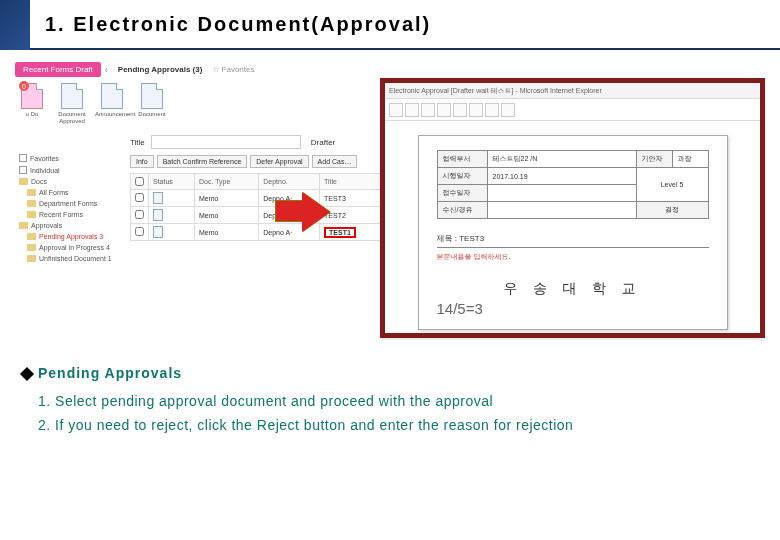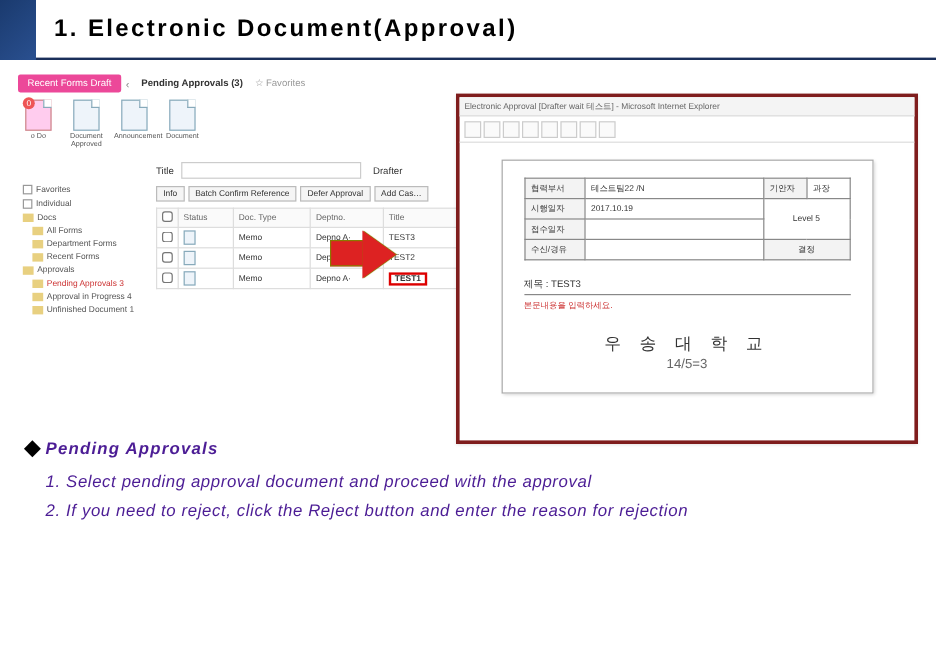--- a/index.html
+++ b/index.html
@@ -41,34 +41,34 @@
   .hl { border: 2px solid #d00; padding: 0 3px; font-weight: bold; }
   
   .sidebar { position: absolute; left: 0; top: 90px; width: 110px; font-size: 7px; color: #555; }
   .sidebar .item { padding: 2px 4px; display: flex; align-items: center; gap: 3px; }
   .folder-ic { width: 9px; height: 7px; background: #e8d080; display: inline-block; }
   .box-ic { width: 8px; height: 8px; border: 1px solid #999; display: inline-block; }
   .red-txt { color: #c33; }
   .arrow-body { position: absolute; top: 200px; left: 275px; width: 28px; height: 22px; background: #d22; border: 1px solid #8a7a00; }
   .arrow-head { position: absolute; top: 192px; left: 302px; width: 0; height: 0; border-top: 20px solid transparent; border-bottom: 20px solid transparent; border-left: 28px solid #d22; filter: drop-shadow(1px 0 0 #8a7a00); }
   
-  .preview { position: absolute; top: 78px; left: 380px; width: 385px; height: 292px; border: 3px solid #7f1d1d; background: #fff; box-shadow: 0 1px 3px rgba(0,0,0,.15); }
+  .preview { position: absolute; top: 78px; left: 380px; width: 385px; height: 260px; border: 5px solid #7f1d1d; background: #fff; box-shadow: 0 1px 3px rgba(0,0,0,.15); }
   .preview-titlebar { height: 16px; background: #f4f4f4; border-bottom: 1px solid #ddd; font-size: 7px; padding: 2px 4px; color: #666; display: flex; align-items: center; }
   .preview-toolbar { height: 22px; border-bottom: 1px solid #ddd; display: flex; align-items: center; gap: 2px; padding: 0 4px; }
   .pv-btn { width: 14px; height: 14px; border: 1px solid #ccc; background: #fafafa; }
   .preview-page { margin: 14px auto; width: 310px; height: 195px; border: 1px solid #aaa; box-shadow: 1px 1px 3px rgba(0,0,0,.2); padding: 14px 18px; font-size: 8px; color: #333; position: relative; }
   .form-table { border-collapse: collapse; width: 100%; font-size: 7px; }
   .form-table td { border: 1px solid #888; padding: 3px 5px; height: 14px; }
   .form-table .lbl { background: #f3f3f3; width: 50px; }
   .doc-title-line { margin-top: 14px; font-size: 8px; }
   .note { color: #c33; font-size: 7px; margin-top: 4px; }
   .univ { text-align: center; font-size: 14px; letter-spacing: 6px; font-family: serif; margin-top: 18px; }
-  .slide-num { text-align: center; font-size: 11px; color: #666; margin-top: 2px; }
-  
-  .instructions { position: absolute; top: 365px; left: 22px; width: 740px; font-size: 14px; color: #4c1d95; font-style: italic; }
+  .slide-num { text-align: left; font-size: 15px; color: #666; margin-top: 2px; }
+  
+  .instructions { position: absolute; top: 365px; left: 22px; width: 740px; font-size: 14px; color: #0f766e; }
   .instructions .hd { font-weight: bold; letter-spacing: 1px; margin-bottom: 12px; }
   .instructions .line { margin: 8px 0 8px 16px; letter-spacing: 0.5px; }
   .diamond { display: inline-block; transform: rotate(45deg); width: 10px; height: 10px; background: #000; margin-right: 6px; vertical-align: middle; }
 </style>
 </head>
 <body>
 
 <div class="header">
   <div class="header-title">1. Electronic Document(Approval)</div>
 </div>

